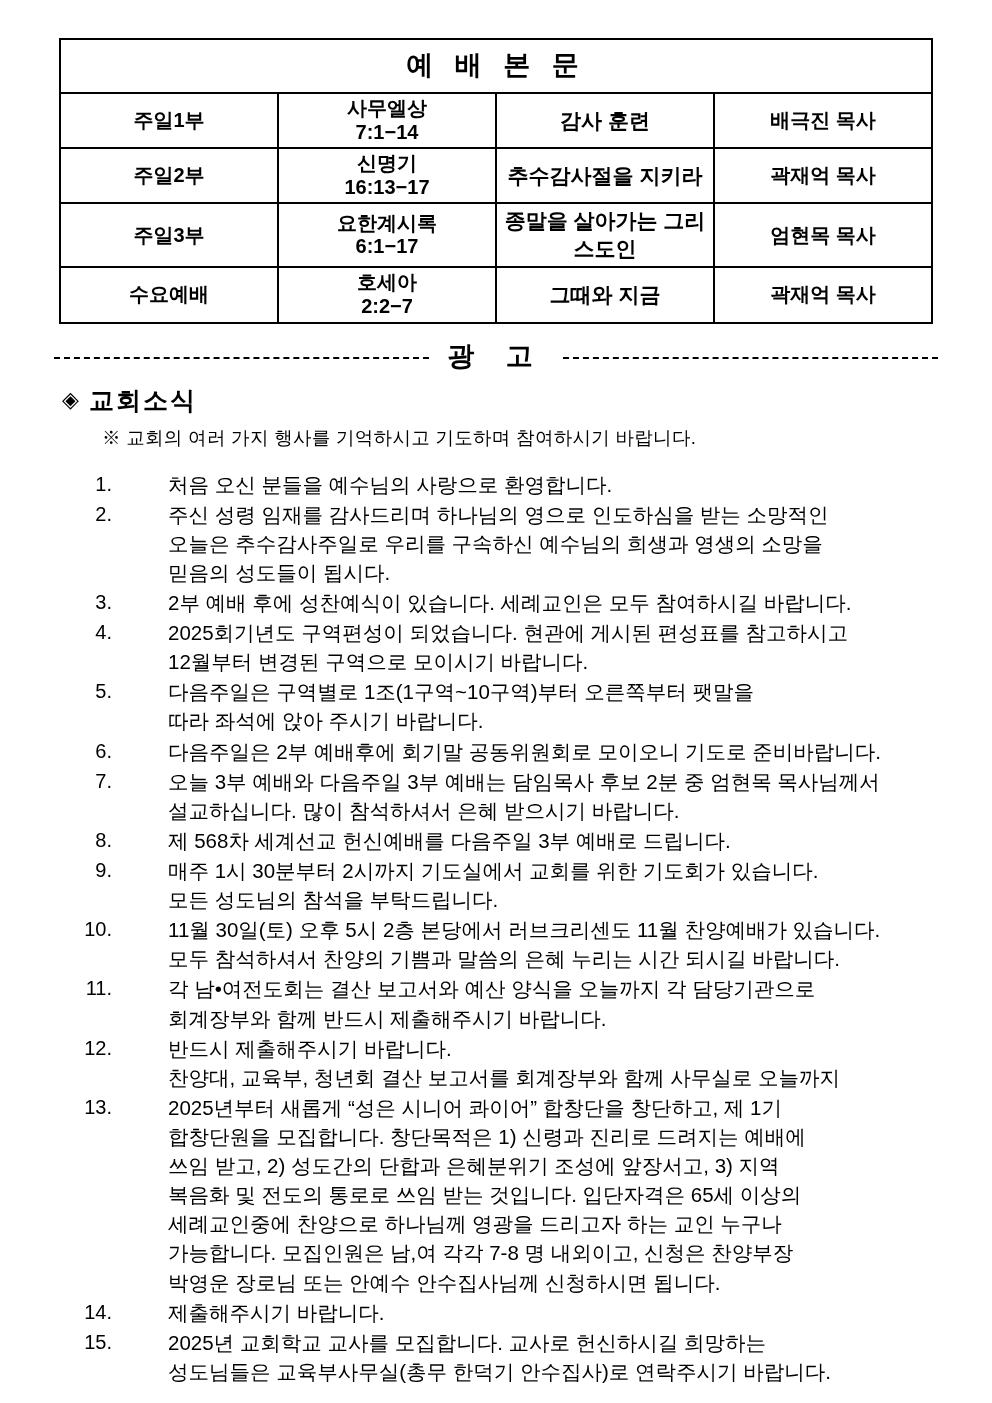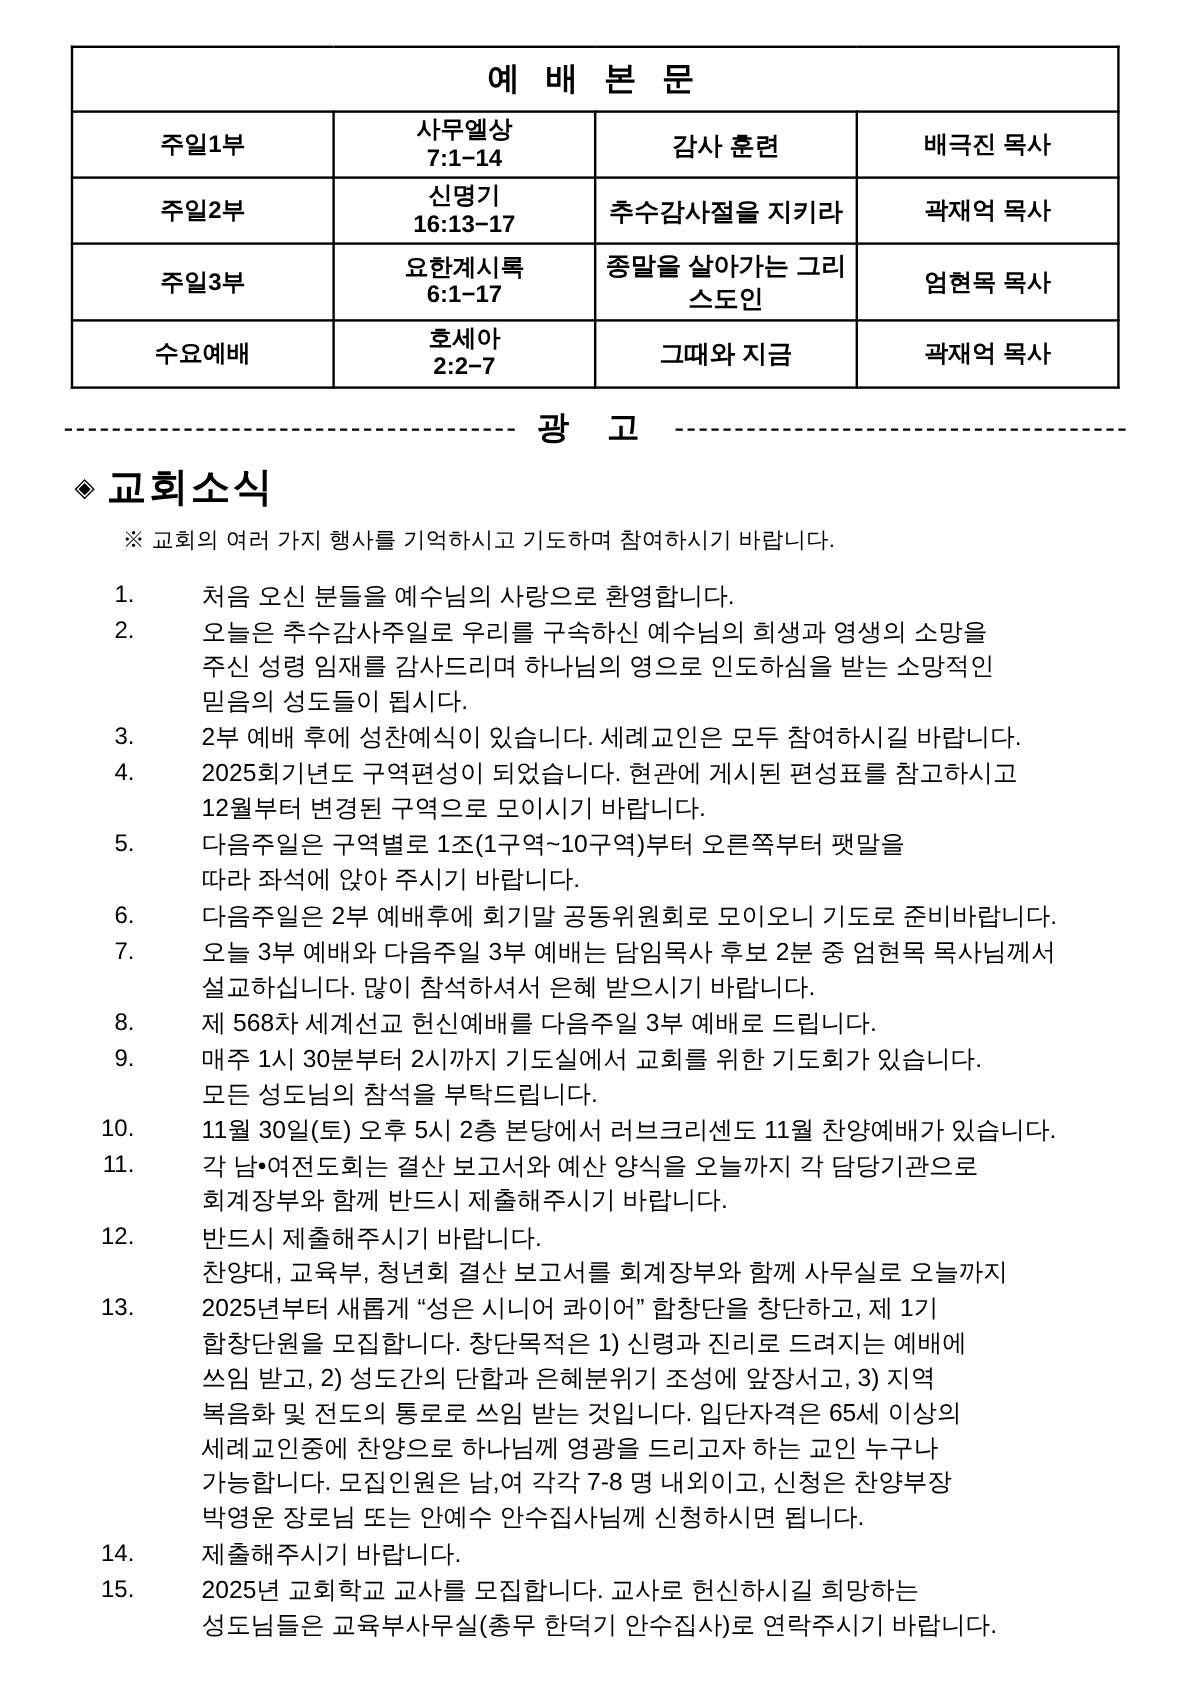--- a/index.html
+++ b/index.html
@@ -74,21 +74,21 @@
     display: flex;
     align-items: center;
     gap: 10px;
     margin: 10px 0 0 22px;
   }
   .news-head .diamond {
     font-size: 22px;
     line-height: 1;
   }
   .news-head .news-label {
-    font-size: 33px;
+    font-size: 25px;
     font-weight: bold;
     letter-spacing: 2px;
   }
   .note {
     font-size: 18.5px;
     margin: 8px 0 20px 62px;
     letter-spacing: 0.3px;
   }
 
   
@@ -182,22 +182,22 @@
   <ol class="items">
     <li>
       <span class="num">1.</span>
       <span class="body">
         <span class="ln">처음 오신 분들을 예수님의 사랑으로 환영합니다.</span>
       </span>
     </li>
     <li>
       <span class="num">2.</span>
       <span class="body">
+        <span class="ln">주신 성령 임재를 감사드리며 하나님의 영으로 인도하심을 받는 소망적인</span>
         <span class="ln">오늘은 추수감사주일로 우리를 구속하신 예수님의 희생과 영생의 소망을</span>
-        <span class="ln">주신 성령 임재를 감사드리며 하나님의 영으로 인도하심을 받는 소망적인</span>
         <span class="ln">믿음의 성도들이 됩시다.</span>
       </span>
     </li>
     <li>
       <span class="num">3.</span>
       <span class="body">
         <span class="ln">2부 예배 후에 성찬예식이 있습니다. 세례교인은 모두 참여하시길 바랍니다.</span>
       </span>
     </li>
     <li>
@@ -237,20 +237,21 @@
       <span class="num">9.</span>
       <span class="body">
         <span class="ln">매주 1시 30분부터 2시까지 기도실에서 교회를 위한 기도회가 있습니다.</span>
         <span class="ln">모든 성도님의 참석을 부탁드립니다.</span>
       </span>
     </li>
     <li>
       <span class="num">10.</span>
       <span class="body">
         <span class="ln">11월 30일(토) 오후 5시 2층 본당에서 러브크리센도 11월 찬양예배가 있습니다.</span>
+        <span class="ln">모두 참석하셔서 찬양의 기쁨과 말씀의 은혜 누리는 시간 되시길 바랍니다.</span>
       </span>
     </li>
     <li>
       <span class="num">11.</span>
       <span class="body">
         <span class="ln">각 남•여전도회는 결산 보고서와 예산 양식을 오늘까지 각 담당기관으로</span>
         <span class="ln">회계장부와 함께 반드시 제출해주시기 바랍니다.</span>
       </span>
     </li>
     <li>

